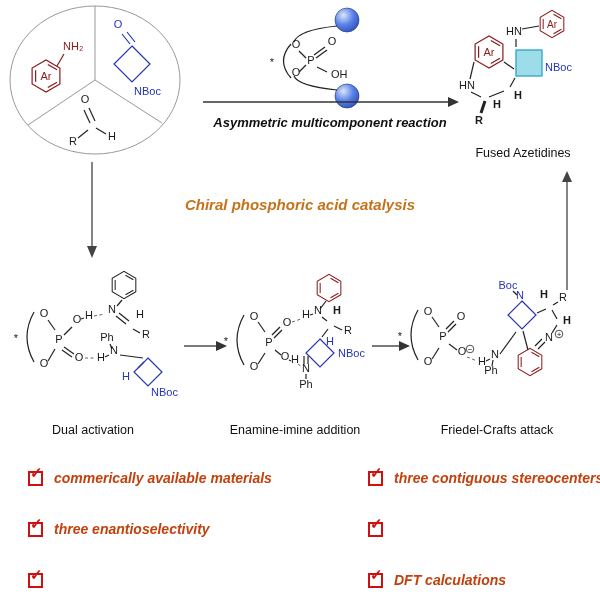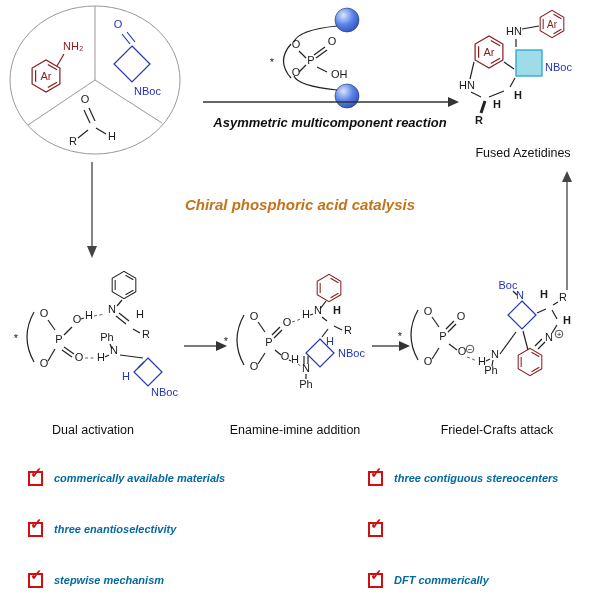--- a/index.html
+++ b/index.html
@@ -15,21 +15,21 @@
   svg text.sm{font-size:8px;}
   svg text.cap{font-size:12.5px;fill:#111;}
   svg text.rxn{font-size:13px;font-weight:bold;font-style:italic;fill:#111;}
   svg text.headline{font-size:15px;font-weight:bold;font-style:italic;fill:#C4731B;}
   .checklist-col{position:absolute;top:468px;}
   .check-row{display:flex;align-items:center;gap:11px;height:20px;margin-bottom:31px;}
   .cbx{position:relative;display:inline-block;width:11px;height:11px;
        border:2.5px solid #D01010;flex:0 0 auto;}
   .cbx .tick{position:absolute;top:-8px;left:0px;color:#D01010;font-weight:bold;
              font-size:15px;font-style:normal;line-height:1;}
-  .check-label{font-size:11px;font-weight:bold;font-style:italic;color:#0369a1;white-space:nowrap;}
+  .check-label{font-size:14px;font-weight:bold;font-style:italic;color:#c2410c;white-space:nowrap;}
 </style>
 </head>
 <body>
 
 <div class="stage">
 
 <svg width="600" height="600" viewBox="0 0 600 600">
   <defs>
     <radialGradient id="sph" cx="0.35" cy="0.3" r="0.9">
       <stop offset="0" stop-color="#dbe6fa"></stop>
@@ -293,36 +293,35 @@
   <div class="check-row">
     <span class="cbx">
           <b class="tick">✓</b>
         </span>
     <span class="check-label">three enantioselectivity</span>
   </div>
   <div class="check-row">
     <span class="cbx">
           <b class="tick">✓</b>
         </span>
-    <span class="check-label">stepwise mechanism</span>
   </div>
 </div>
 <div class="checklist-col" style="left:368px">
   <div class="check-row">
     <span class="cbx">
           <b class="tick">✓</b>
         </span>
     <span class="check-label">three contiguous stereocenters</span>
   </div>
   <div class="check-row">
     <span class="cbx">
           <b class="tick">✓</b>
         </span>
   </div>
   <div class="check-row">
     <span class="cbx">
           <b class="tick">✓</b>
         </span>
-    <span class="check-label">DFT commerically</span>
+    <span class="check-label">DFT calculations</span>
   </div>
 </div>
 
 </div>
 
 </body></html>

